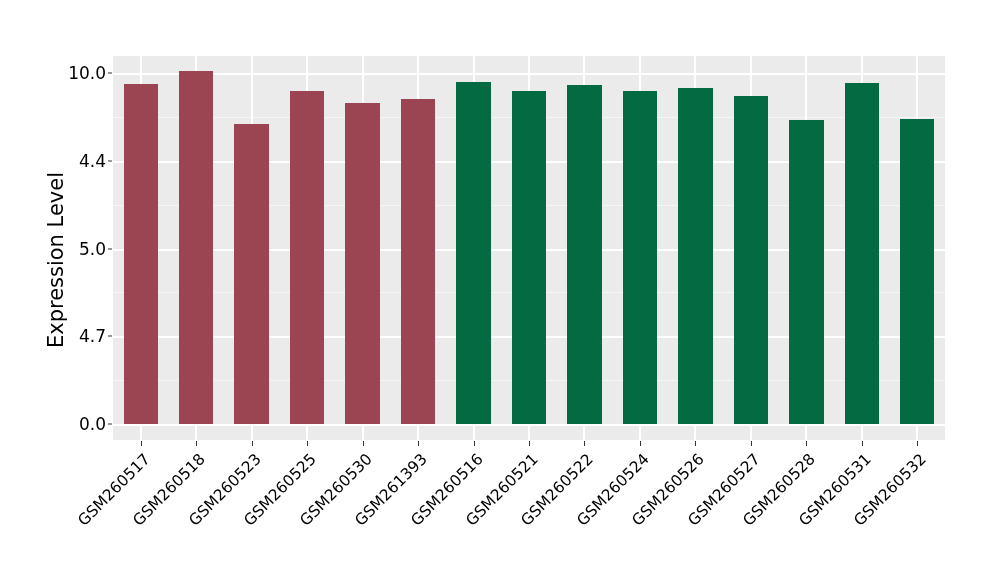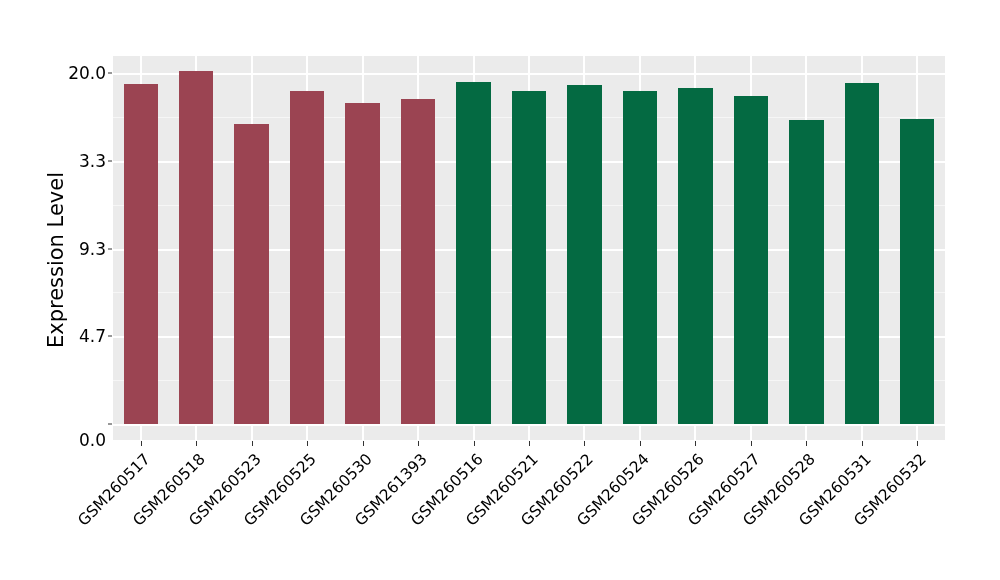--- a/index.html
+++ b/index.html
@@ -128,25 +128,25 @@
   }
 </style>
 </head>
 <body>
 
 <div id="plot-root">
 
   <div id="y-axis-title">Expression Level</div>
 
   <div id="y-tick-labels">
-      <div class="y-tick-label" style="top: 440px;">0.0</div>
+      <div class="y-tick-label" style="top: 424px;">0.0</div>
       <div class="y-tick-label" style="top: 336.25px;">4.7</div>
-      <div class="y-tick-label" style="top: 248.5px;">9.3</div>
-      <div class="y-tick-label" style="top: 160.75px;">3.3</div>
-      <div class="y-tick-label" style="top: 73px;">20.0</div>
+      <div class="y-tick-label" style="top: 248.5px;">5.0</div>
+      <div class="y-tick-label" style="top: 160.75px;">4.4</div>
+      <div class="y-tick-label" style="top: 73px;">10.0</div>
     </div>
 
   <div id="panel">
       <div class="grid-major-h" style="top: 368px;"></div>
       <div class="grid-major-h" style="top: 280.25px;"></div>
       <div class="grid-major-h" style="top: 192.5px;"></div>
       <div class="grid-major-h" style="top: 104.75px;"></div>
       <div class="grid-major-h" style="top: 17px;"></div>
       <div class="grid-minor-h" style="top: 324.125px;"></div>
       <div class="grid-minor-h" style="top: 236.375px;"></div>

